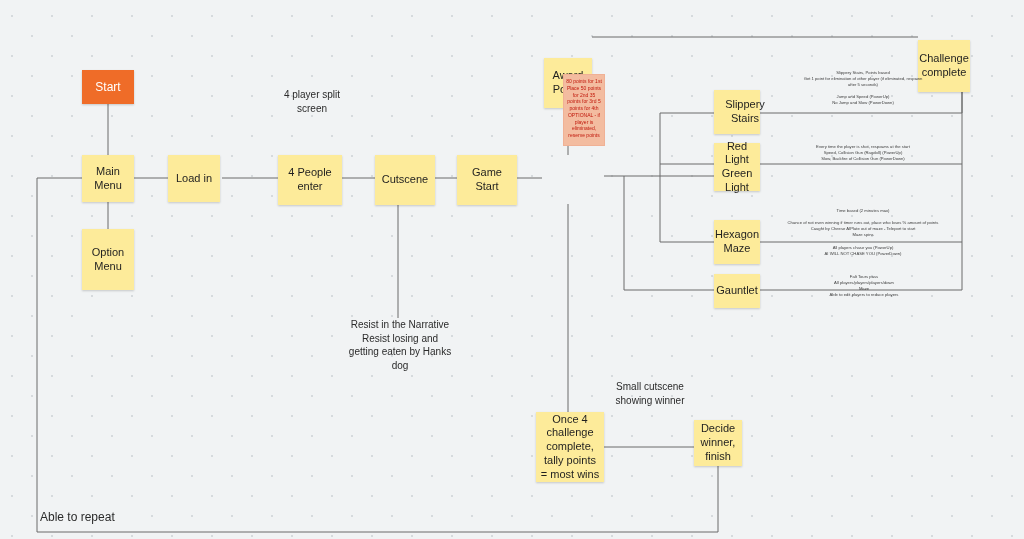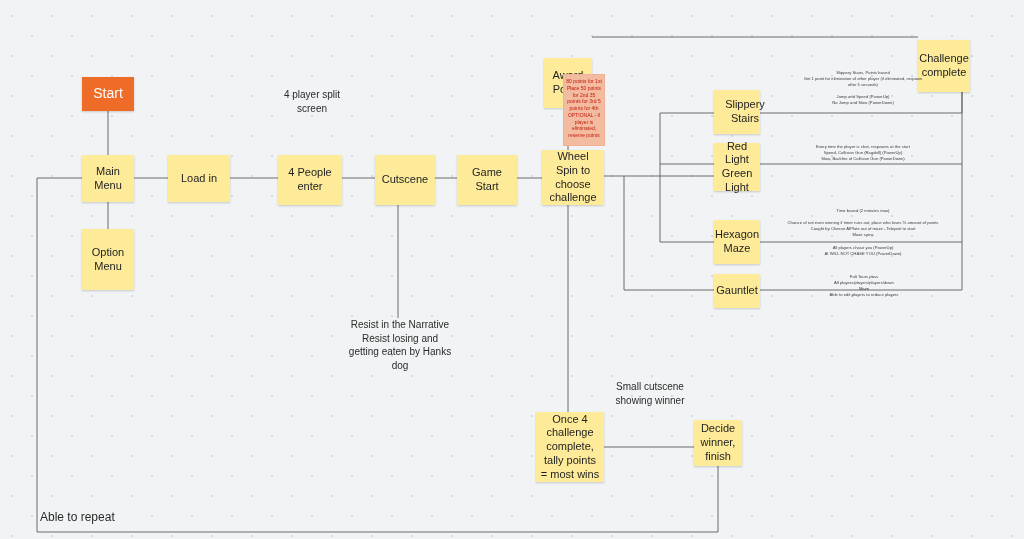--- a/index.html
+++ b/index.html
@@ -39,22 +39,21 @@
     display: flex;
     align-items: center;
     justify-content: center;
     text-align: center;
     padding: 3px 4px;
     box-shadow: 0 1px 2px rgba(0,0,0,0.18);
   }
   .node.start {
     background: #ef6c28;
     color: #ffffff;
-    font-size: 14px;
-    margin-top: 7px;
+    font-size: 12px;
   }
   .node.award {
     background: #fdeb9a;
     font-size: 11px;
   }
   .node.red {
     background: #f3bca0;
     color: #c0170a;
     font-size: 5px;
     line-height: 1.35;
@@ -137,29 +136,28 @@
       <path d="M718,466 L718,532 L37,532 L37,178 L82,178"></path>
     </g>
   </svg>
 
   <div class="node start" style="left:82px; top:70px; width:52px; height:34px;">Start</div>
 
   <div class="node" style="left:82px; top:155px; width:52px; height:47px;">Main Menu</div>
 
   <div class="node" style="left:82px; top:229px; width:52px; height:61px;">Option Menu</div>
 
-  <div class="node" style="left:168px; top:155px; width:62px; height:47px;">Load in</div>
+  <div class="node" style="left:168px; top:155px; width:52px; height:47px;">Load in</div>
 
   <div class="node" style="left:278px; top:155px; width:64px; height:50px;">4 People enter</div>
 
   <div class="node" style="left:457px; top:155px; width:60px; height:50px;">Game Start</div>
 
   <div class="node" style="left:375px; top:155px; width:60px; height:50px;">Cutscene</div>
 
-  <div class="node" style="left:542px; top:150px; width:62px; height:55px;">Wheel Spin to choose challenge</div>
 
   <div class="node award" style="left:544px; top:22px; width:48px; height:50px;margin-top:36px;">Award Points</div>
 
   <div class="node red" style="left:563px; top:74px; width:42px; height:72px;">80 points for 1st Place
 50 points for 2nd
 35 points for 3rd
 5 points for 4th
 OPTIONAL - if player is eliminated, reserve points</div>
 
   <div class="node" style="left:714px; top:90px; width:46px; height:44px;padding-left:20px;">Slippery Stairs</div>

